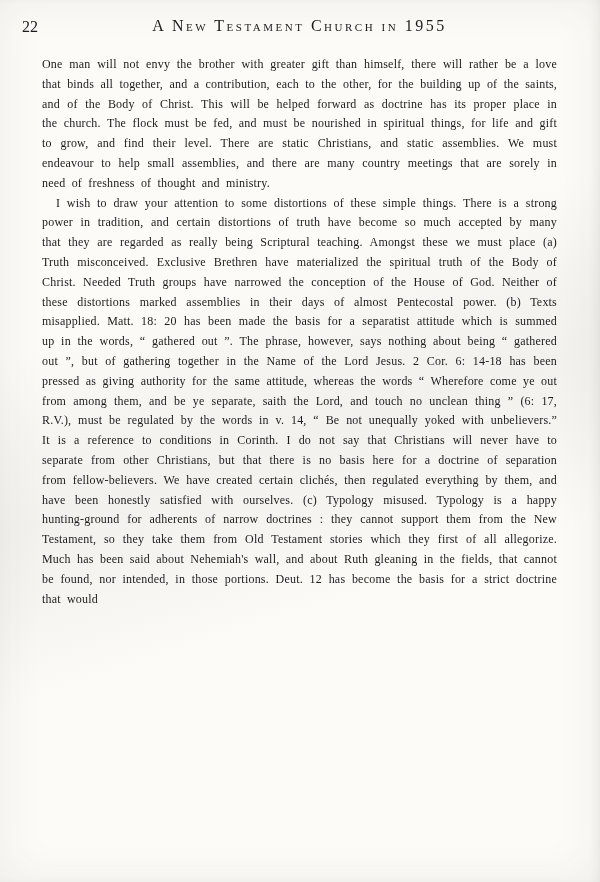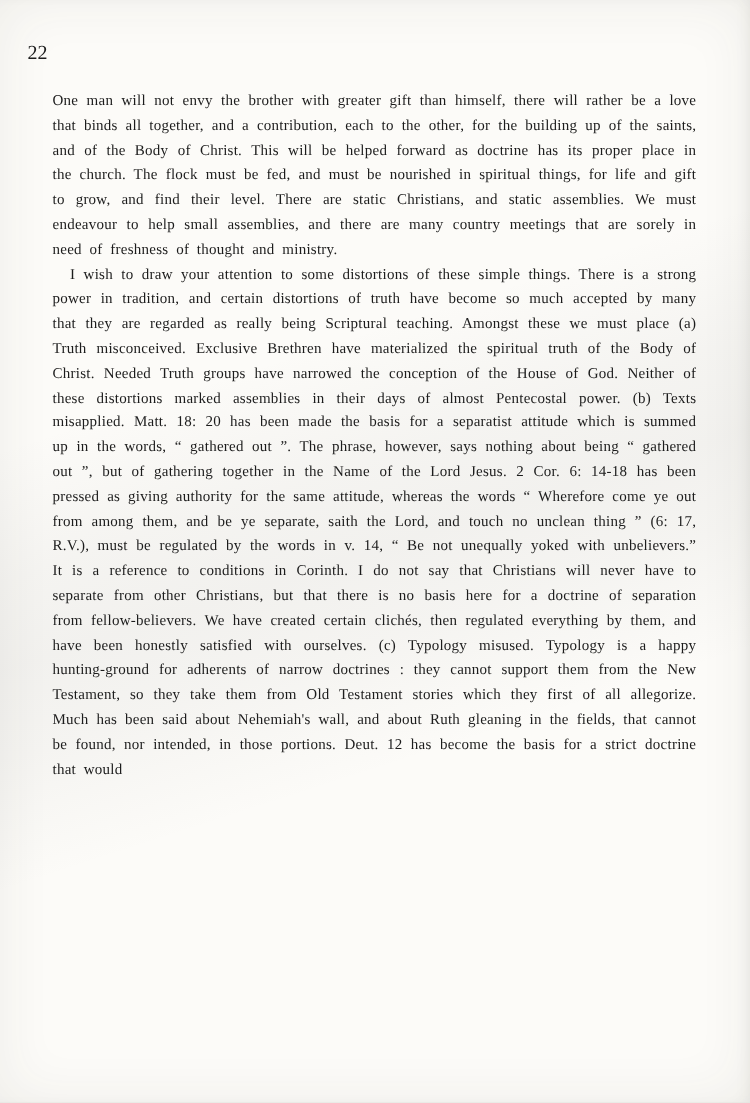--- a/index.html
+++ b/index.html
@@ -34,21 +34,21 @@
       rgba(110,110,110,0.07) 50%,
       rgba(110,110,110,0.05) 70%,
       transparent 100%
     );
     transform: rotate(-18deg);
     pointer-events: none;
   }
   .running-head {
     position: relative;
     height: 24px;
-    margin: 16px 43px 15px 42px;
+    margin: 0 43px 15px 42px;
   }
   .folio {
     position: absolute;
     left: -20px;
     top: 2px;
     font-size: 16px;
   }
   .head-title {
     text-align: center;
     font-variant: small-caps;
@@ -76,19 +76,20 @@
   }
 </style>
 </head>
 <body>
 
 <div class="page">
   <div class="scan-artifact"></div>
 
   <div class="running-head">
     <span class="folio">22</span>
+    <div class="head-title">A New Testament Church in 1955</div>
   </div>
 
   <div class="body-text">
     <p class="para">One man will not envy the brother with greater gift than himself, there will rather be a love that binds all together, and a contribution, each to the other, for the building up of the saints, and of the Body of Christ. This will be helped forward as doctrine has its proper place in the church. The flock must be fed, and must be nourished in spiritual things, for life and gift to grow, and find their level. There are static Christians, and static assemblies. We must endeavour to help small assemblies, and there are many country meetings that are sorely in need of freshness of thought and ministry.</p>
     <p class="para indent"><span>I wish to draw your attention to some distortions of these simple things. There is a strong power in tradition, and certain distortions of truth have become so much accepted by many that they are regarded as really being Scriptural teaching. Amongst these we must place (a) </span><span class="it">Truth misconceived.</span><span> Exclusive Brethren have materialized the spiritual truth of the Body of Christ. Needed Truth groups have narrowed the conception of the House of God. Neither of these distortions marked assemblies in their days of almost Pentecostal power. (b) </span><span class="it">Texts misapplied.</span><span> Matt. 18: 20 has been made the basis for a separatist attitude which is summed up in the words, “ gathered out ”. The phrase, however, says nothing about being “ gathered out ”, but of gathering together in the Name of the Lord Jesus. 2 Cor. 6: 14-18 has been pressed as giving authority for the same attitude, whereas the words “ Wherefore come ye out from among them, and be ye separate, saith the Lord, and touch no unclean thing ” (6: 17, R.V.), must be regulated by the words in v. 14, “ Be not unequally yoked with </span><span class="it">unbelievers</span><span>.” It is a reference to conditions in Corinth. I do not say that Christians will never have to separate from other Christians, but that there is no basis here for a doctrine of separation from fellow-believers. We have created certain clichés, then regulated everything by them, and have been honestly satisfied with ourselves. (c) </span><span class="it">Typology misused.</span><span> Typology is a happy hunting-ground for adherents of narrow doctrines : they cannot support them from the New Testament, so they take them from Old Testament stories which they first of all allegorize. Much has been said about Nehemiah's wall, and about Ruth gleaning in the fields, that cannot be found, nor intended, in those portions. Deut. 12 has become the basis for a strict doctrine that would</span></p>
   </div>
 </div>
 
 </body></html>

